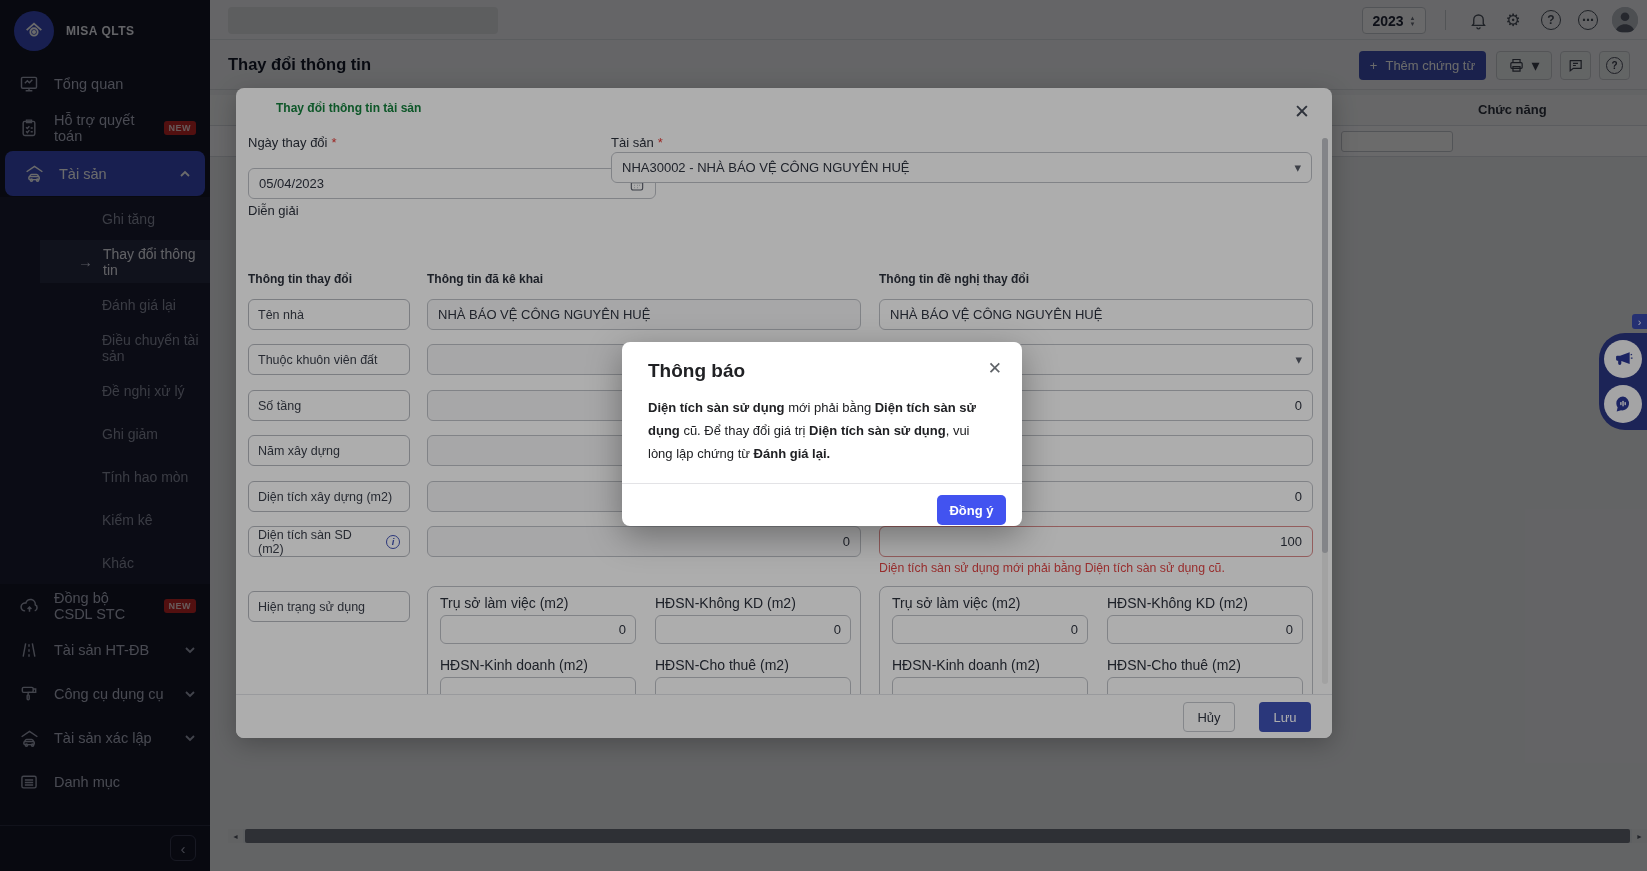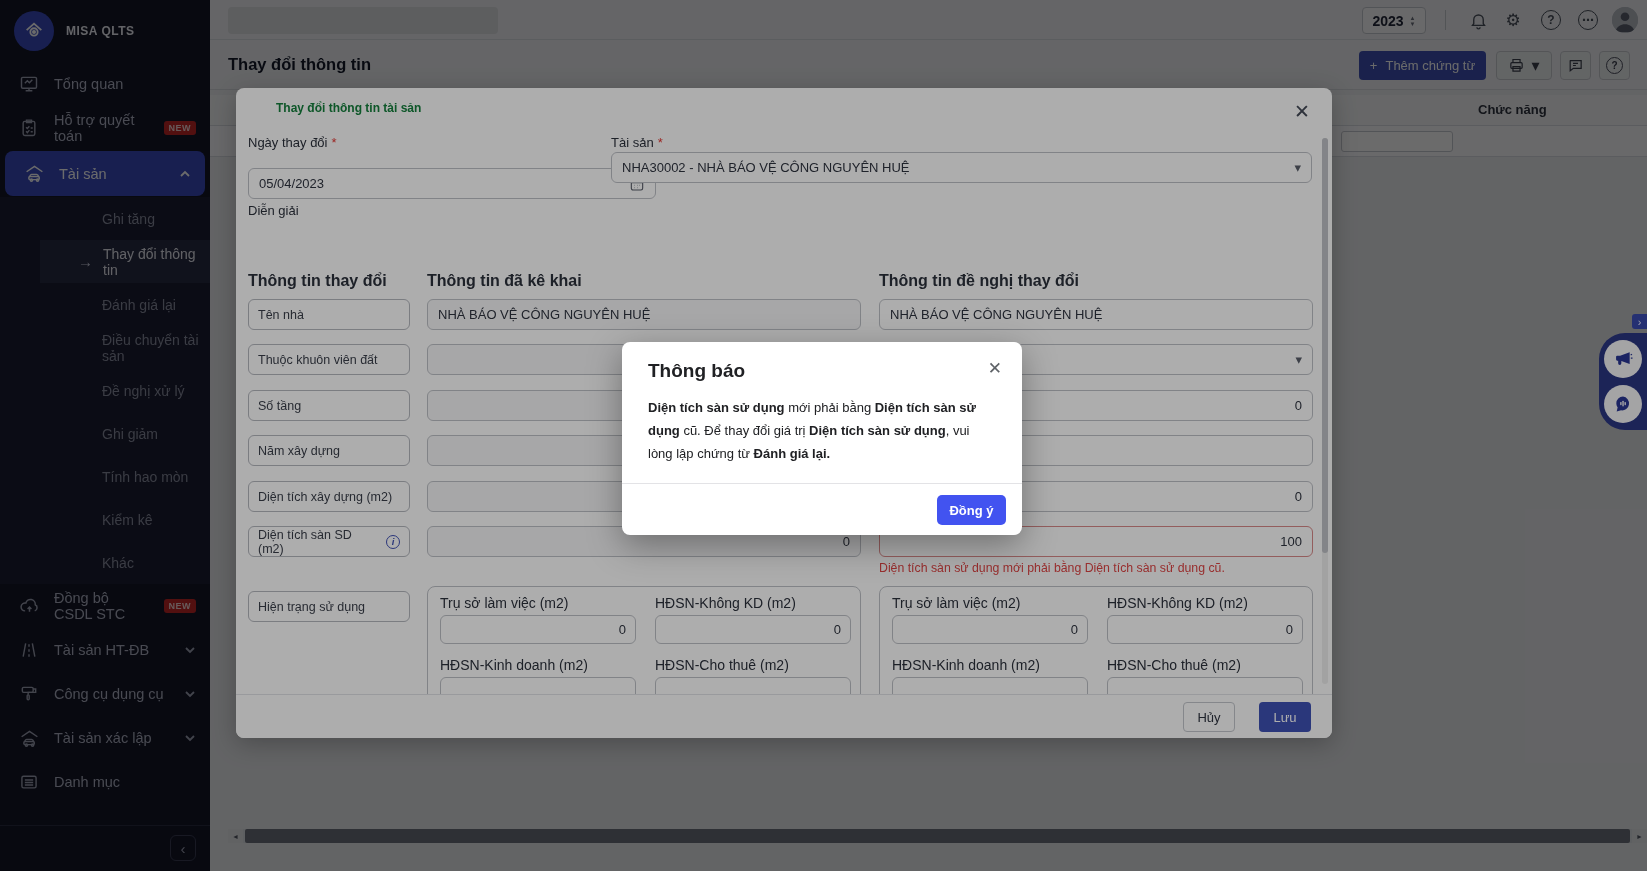--- a/index.html
+++ b/index.html
@@ -65,40 +65,40 @@
   .modal-close { position:absolute; right:22px; top:12px; font-size:19px; color:#444a57; cursor:pointer; }
   .flabel { position:absolute; font-size:13px; color:#2c313c; }
   .req { color:#e53935; margin-left:4px; }
   .field { position:absolute; height:31px; border:1px solid #bfc2c8; border-radius:6px; background:#fff; font-size:13px; color:#2f3440; display:flex; align-items:center; padding:0 10px; }
   .field.ro { background:#f7f7f8; }
   .field .ph { color:#9ba1ad; }
   .field .num { flex:1; text-align:right; }
   .field .grow { flex:1; }
   .cal-ico, .sel-caret { color:#5a5f6b; flex:0 0 auto; }
   .chipbox { position:absolute; width:162px; height:31px; border:1px solid #b5b8bf; border-radius:6px; font-size:12.5px; color:#3a3f4a; display:flex; align-items:center; gap:6px; padding:0 9px; background:#fff; }
-  .col-head { position:absolute; font-size:16px; color:#2c313c; font-weight:bold; }
+  .col-head { position:absolute; font-size:12px; color:#2c313c; font-weight:bold; }
   .info-i { width:14px; height:14px; border:1.3px solid #3f51b5; color:#3f51b5; border-radius:50%; font-size:9.5px; font-style:italic; font-weight:bold; display:flex; align-items:center; justify-content:center; flex:0 0 auto; }
   .err-msg { position:absolute; left:643px; top:473px; font-size:12.3px; color:#e04545; white-space:nowrap; }
   .grpbox { position:absolute; width:434px; height:150px; border:1px solid #bfc2c8; border-radius:8px; padding:8px 12px; }
   .grp-lbl { font-size:14px; color:#2c313c; }
   .grp-input { width:196px; height:29px; border:1px solid #bfc2c8; border-radius:6px; background:#fff; font-size:13px; color:#2f3440; display:flex; align-items:center; justify-content:flex-end; padding:0 9px; margin-top:4px; }
   .grp-cell { position:absolute; width:196px; }
   .modal-foot { position:absolute; left:0; right:0; bottom:0; height:44px; background:#fff; border-top:1px solid #e2e3e7; border-radius:0 0 8px 8px; z-index:5; }
   .btn-cancel { position:absolute; right:97px; top:7px; width:52px; height:30px; background:#fff; border:1px solid #c4c7cd; border-radius:4px; font-size:13px; color:#2f3440; cursor:pointer; font-family:inherit; }
   .btn-save { position:absolute; right:21px; top:7px; width:52px; height:30px; background:#3f51b5; border:none; border-radius:4px; font-size:13px; color:#fff; cursor:pointer; font-family:inherit; }
   .m-scroll { position:absolute; right:4px; top:50px; width:6px; height:546px; background:#efefef; border-radius:3px; }
   .m-thumb { position:absolute; left:0; top:0; width:6px; height:415px; background:#c1c3c9; border-radius:3px; cursor:grab; }
   .m-body { position:absolute; inset:0 0 44px 0; overflow:hidden; border-radius:8px 8px 0 0; }
 
   
   .dialog { position:absolute; left:622px; top:342px; width:400px; background:#fff; border-radius:8px; z-index:70; box-shadow:0 10px 34px rgba(0,0,0,.35); padding:18px 0 0 0; }
   .dlg-title { font-size:19px; font-weight:bold; color:#202124; padding:0 26px; }
   .dlg-close { position:absolute; right:20px; top:16px; font-size:17px; color:#5f6368; cursor:pointer; }
   .dlg-text { padding:14px 26px 18px 26px; font-size:13px; line-height:23px; color:#202124; }
-  .dlg-foot { border-top:1px solid #e3e3e6; height:52px; position:relative; }
+  .dlg-foot { border-top:1px solid #e3e3e6; height:43px; position:relative; }
   .btn-ok { position:absolute; right:16px; top:11px; min-width:69px; height:30px; background:#4253f0; color:#fff; border:none; border-radius:5px; font-size:13px; font-weight:bold; cursor:pointer; font-family:inherit; padding:0 12px; }
 
   svg { display:block; }
 </style>
 </head>
 <body>
 
 <aside class="sidebar">
   <div class="brand">
     <span class="brand-logo">

